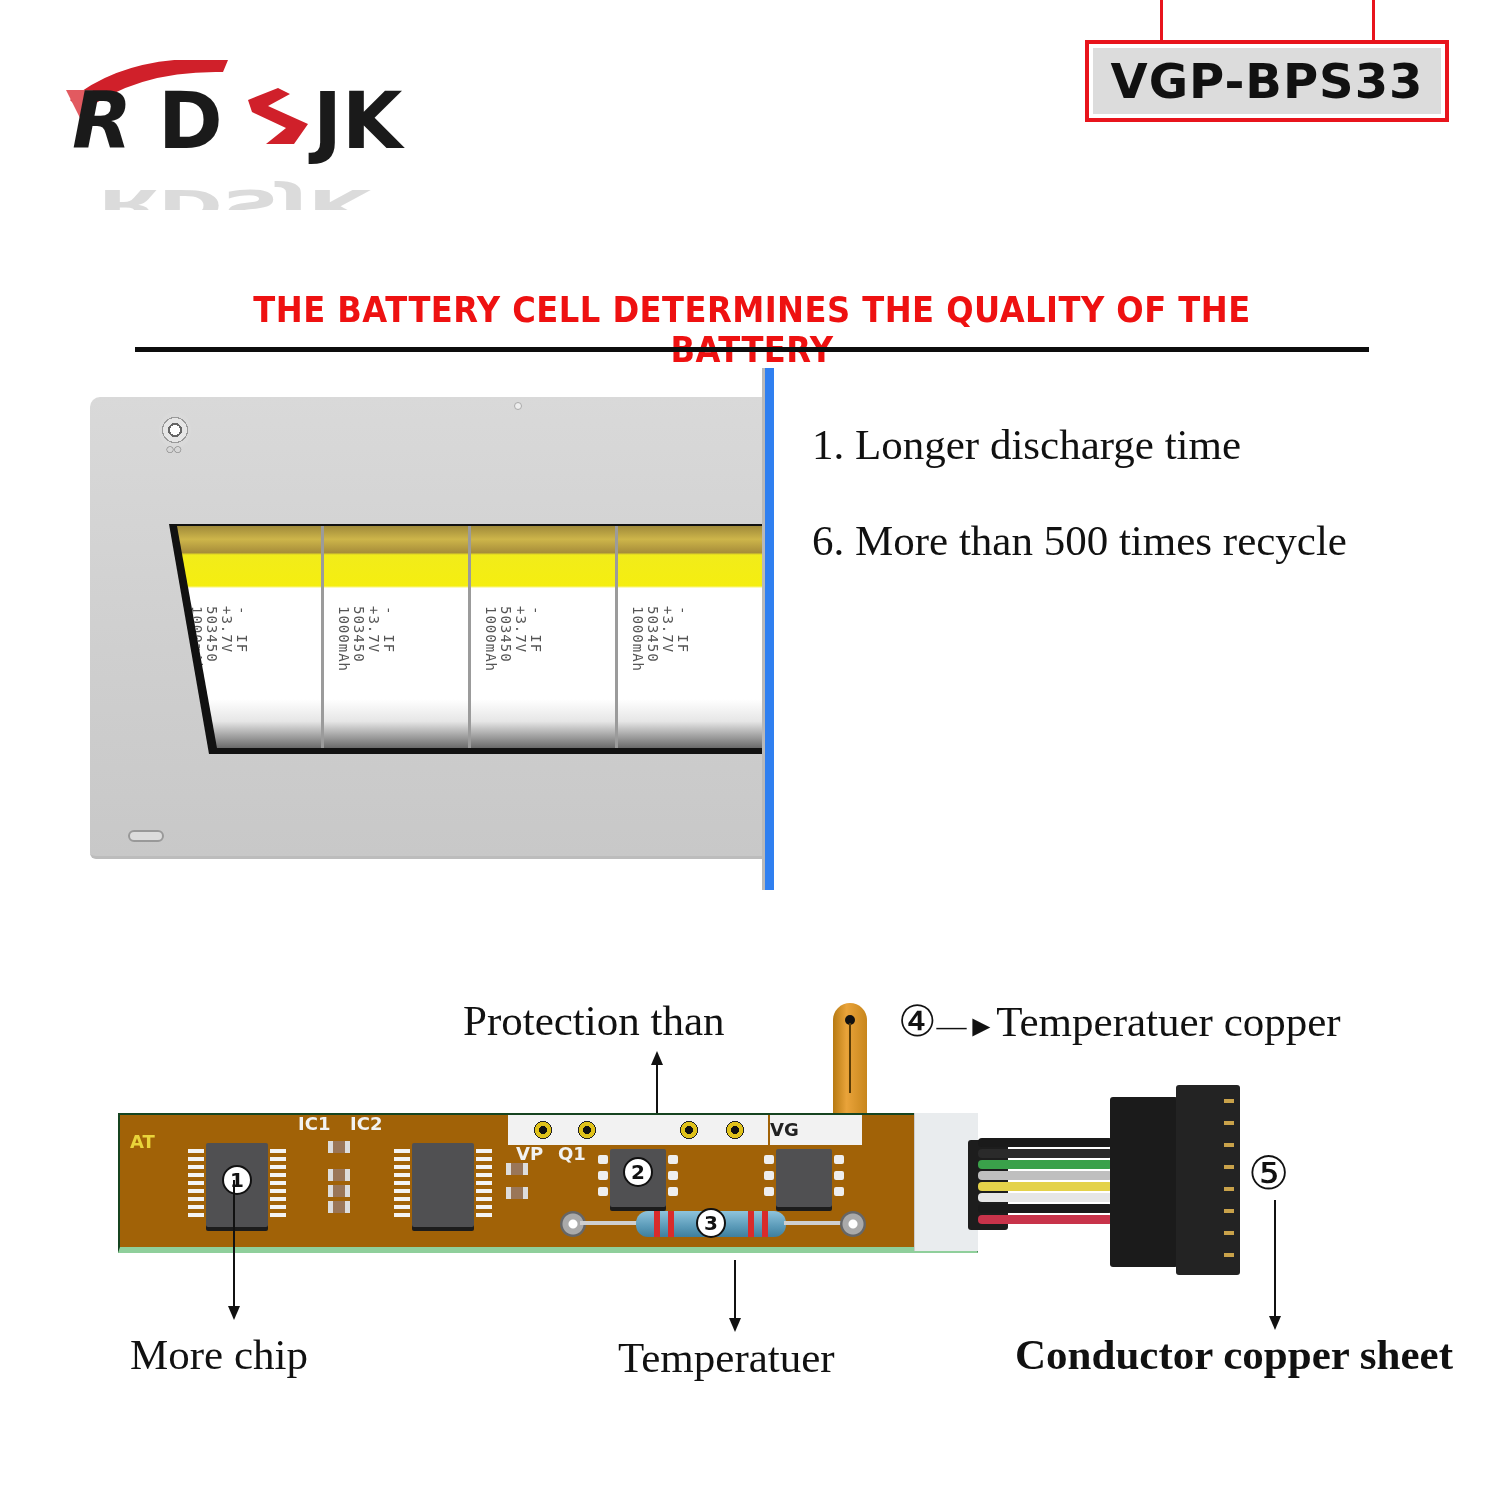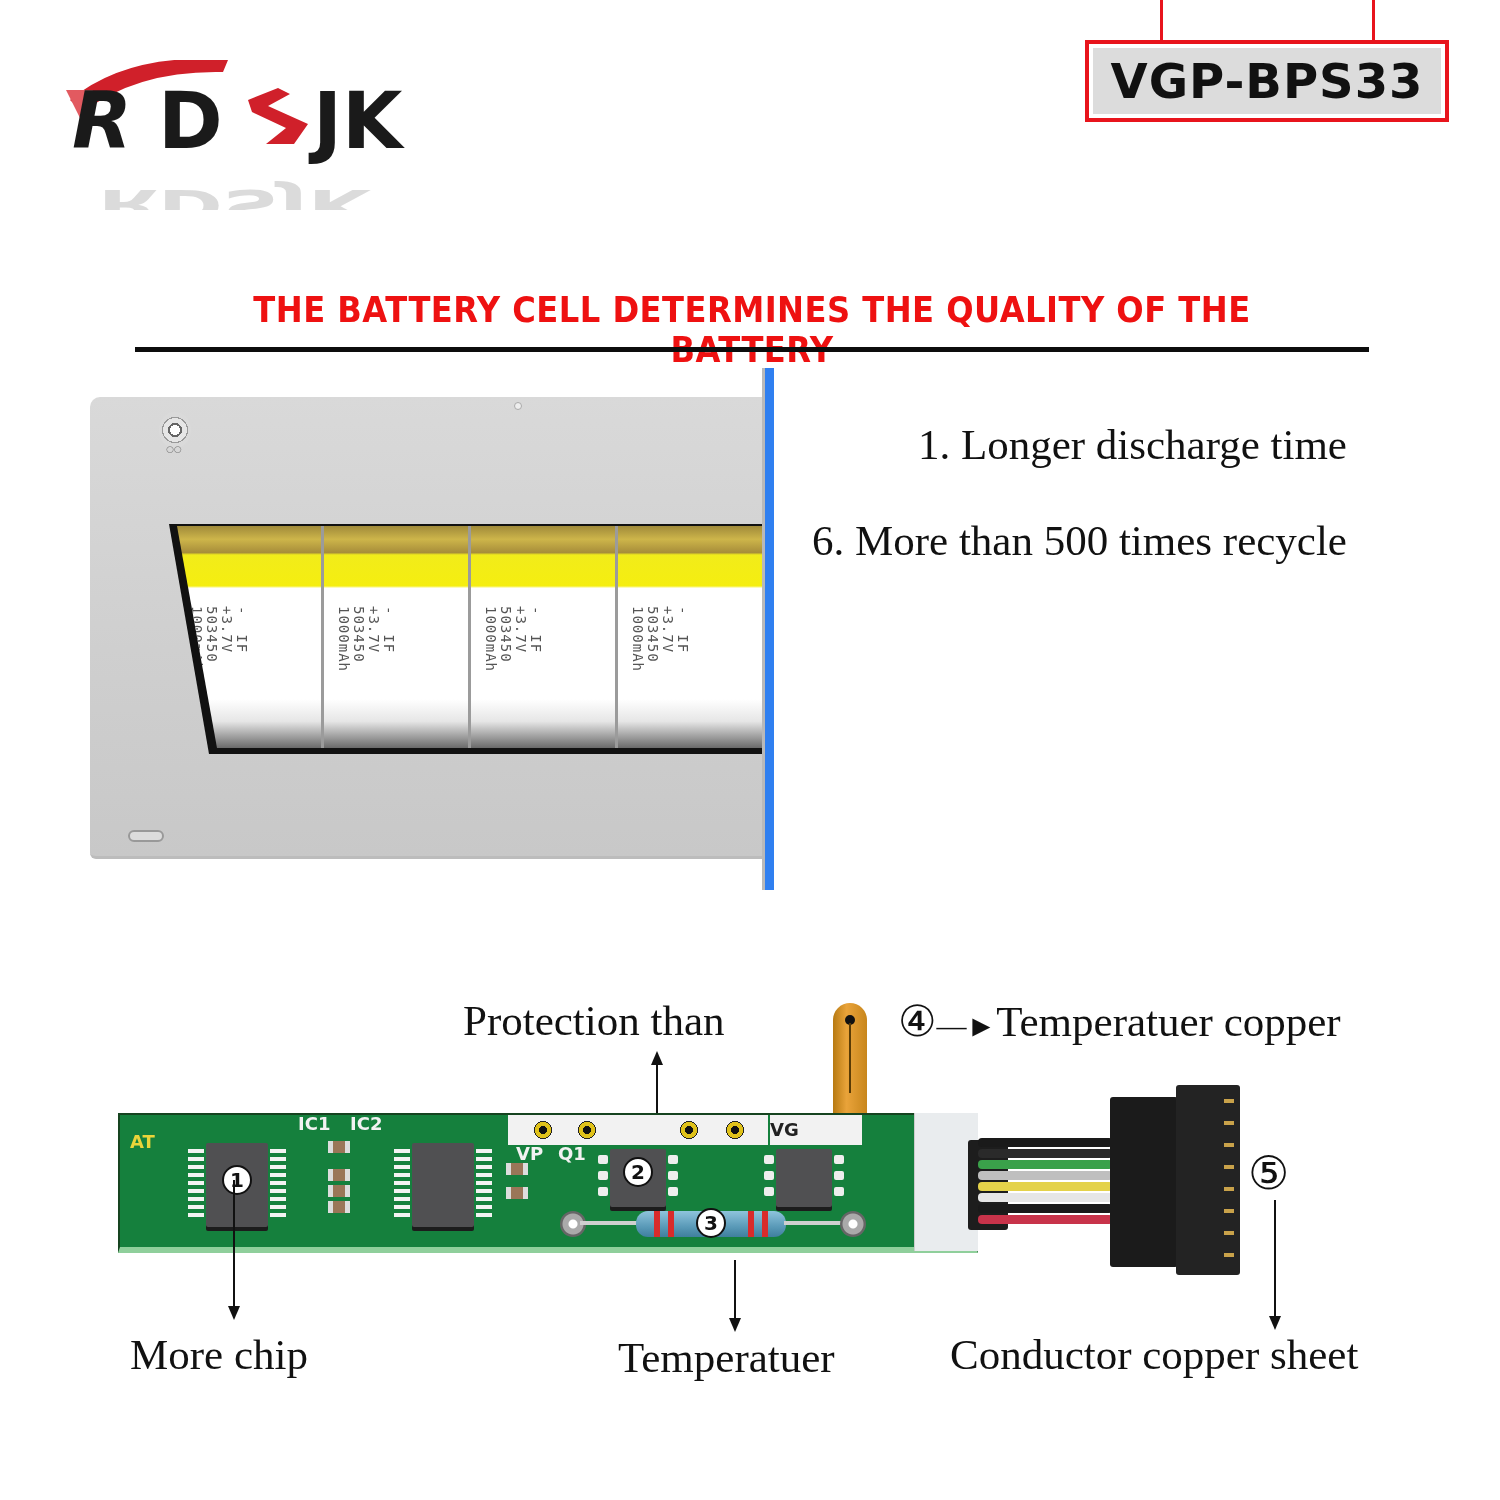--- a/index.html
+++ b/index.html
@@ -42,32 +42,32 @@
                        clip-path: polygon(0 0, 100% 0, 100% 100%, 40px 100%); display: flex; }
   .cell { flex: 1; position: relative; border-right: 3px solid #9b9b9b;
           background: linear-gradient(180deg, #a08a3a 0%, #cdb54a 6%, #a78d3a 12%, #f2ec1a 13%, #f5ee10 27%, #ffffff 28%, #ffffff 78%, #e6e6e6 88%, #6a6a6a 100%); }
   .cell-label { position: absolute; left: 50%; top: 36%; transform: rotate(90deg); transform-origin: left top;
                 white-space: pre; font-family: "DejaVu Sans Mono", monospace; font-size: 14px; line-height: 15px; color: #555;
                 letter-spacing: 1px; }
   .blue-bar { position: absolute; left: 762px; top: 368px; width: 12px; height: 522px;
               background: linear-gradient(90deg, #b9b9b9 0 3px, #2f7ff0 3px); }
 
   
-  .features { position: absolute; left: 812px; top: 420px; list-style: none; text-align: right; }
+  .features { position: absolute; left: 812px; top: 420px; list-style: none; }
   .features li { height: 96px; font-family: "Liberation Serif", serif; font-size: 43px; color: #111; white-space: nowrap; }
 
   
   .label { position: absolute; font-family: "Liberation Serif", serif; font-size: 43px; color: #111; white-space: nowrap; }
   .vline { position: absolute; width: 2px; background: #111; }
   .arrow-up::before, .arrow-down::after { content: ""; position: absolute; left: -5px; border-left: 6px solid transparent; border-right: 6px solid transparent; }
   .arrow-up::before { top: -12px; border-bottom: 14px solid #111; }
   .arrow-down::after { bottom: -12px; border-top: 14px solid #111; }
 
   .pcb { position: absolute; left: 118px; top: 1113px; width: 860px; height: 140px;
-         background: #15803d; border: 2px solid #164420; border-bottom: 6px solid #8fcf9b; }
+         background: #a16207; border: 2px solid #164420; border-bottom: 6px solid #8fcf9b; }
   .pcb-white { position: absolute; left: 388px; top: 0; width: 260px; height: 30px; background: #f2f2f2; }
   .pcb-white2 { position: absolute; left: 650px; top: 0; width: 92px; height: 30px; background: #f2f2f2; }
   .pcb-end { position: absolute; right: -2px; top: -2px; width: 64px; height: 138px; background: #e9ecee; border-left: 1px solid #ccc; }
   .via { position: absolute; top: 4px; width: 22px; height: 22px; border-radius: 50%; background: radial-gradient(circle, #111 0 4px, #e0c21a 4px 8px, #222 8px 9px, #f2f2f2 9px); }
   .silk { position: absolute; font-family: "DejaVu Sans", sans-serif; font-weight: bold; color: #f2f2f2; font-size: 18px; }
   .silk.yellow { color: #e9d43a; }
   .ic { position: absolute; background: #505052; border-radius: 2px; box-shadow: 0 4px 0 #1c1c1c; }
   .pins-l, .pins-r { position: absolute; top: 6px; bottom: 6px; width: 16px;
                      background: repeating-linear-gradient(180deg, #f3f3f3 0 4px, transparent 4px 8px); }
   .pins-l { left: -18px; } .pins-r { right: -18px; }
@@ -256,13 +256,13 @@
     <div class="c-pin" style="top:168px"></div>
 </div>
 <div class="label" style="left:1248px; top:1146px; font-size:46px;">⑤</div>
 
 <div class="vline arrow-down" style="left:233px; top:1180px; height:128px;"></div>
 <div class="vline arrow-down" style="left:734px; top:1260px; height:60px;"></div>
 <div class="vline arrow-down" style="left:1274px; top:1200px; height:118px;"></div>
 
 <div class="label" style="left:130px; top:1330px;">More chip</div>
 <div class="label" style="left:618px; top:1333px;">Temperatuer</div>
-<div class="label" style="left:950px; top:1330px;">Conductor copper sheet</div>
+<div class="label" style="left:1015px; top:1330px;font-weight:bold;">Conductor copper sheet</div>
 
 </body></html>

